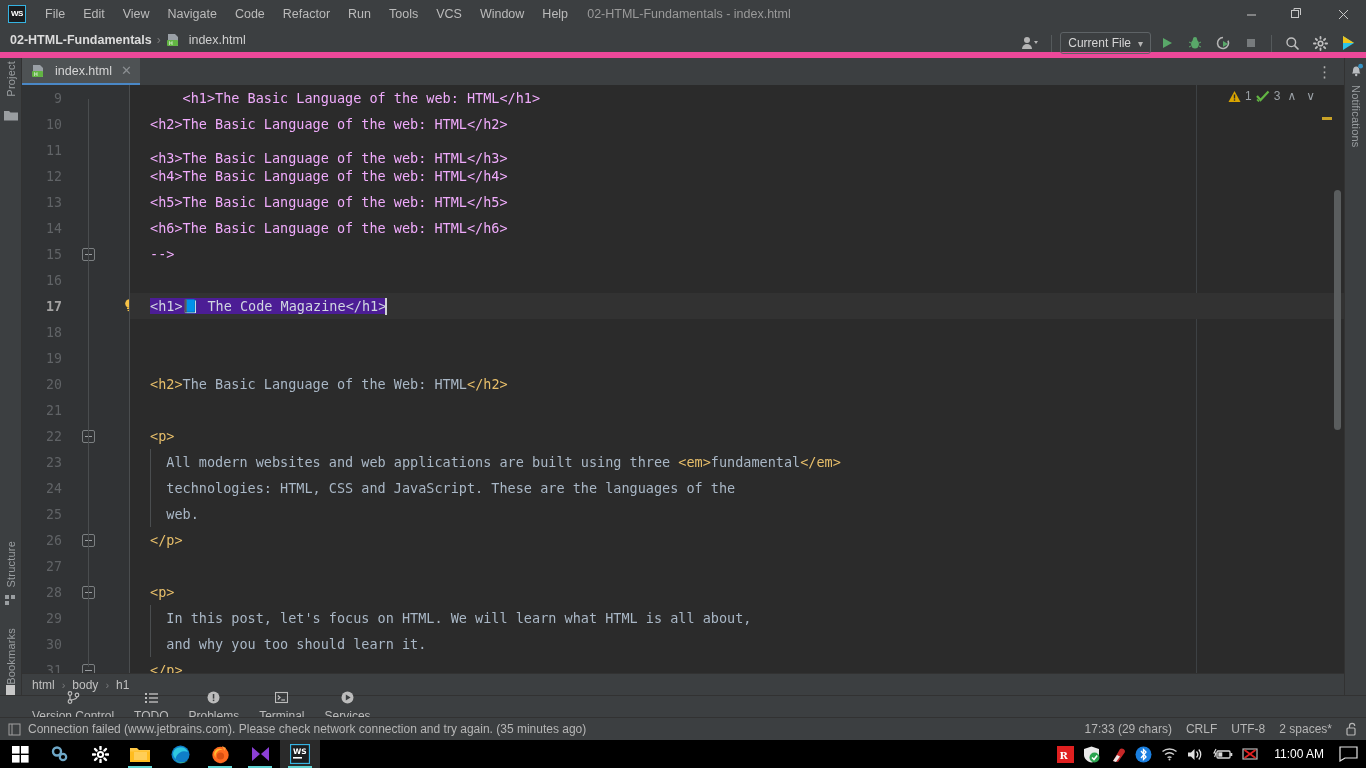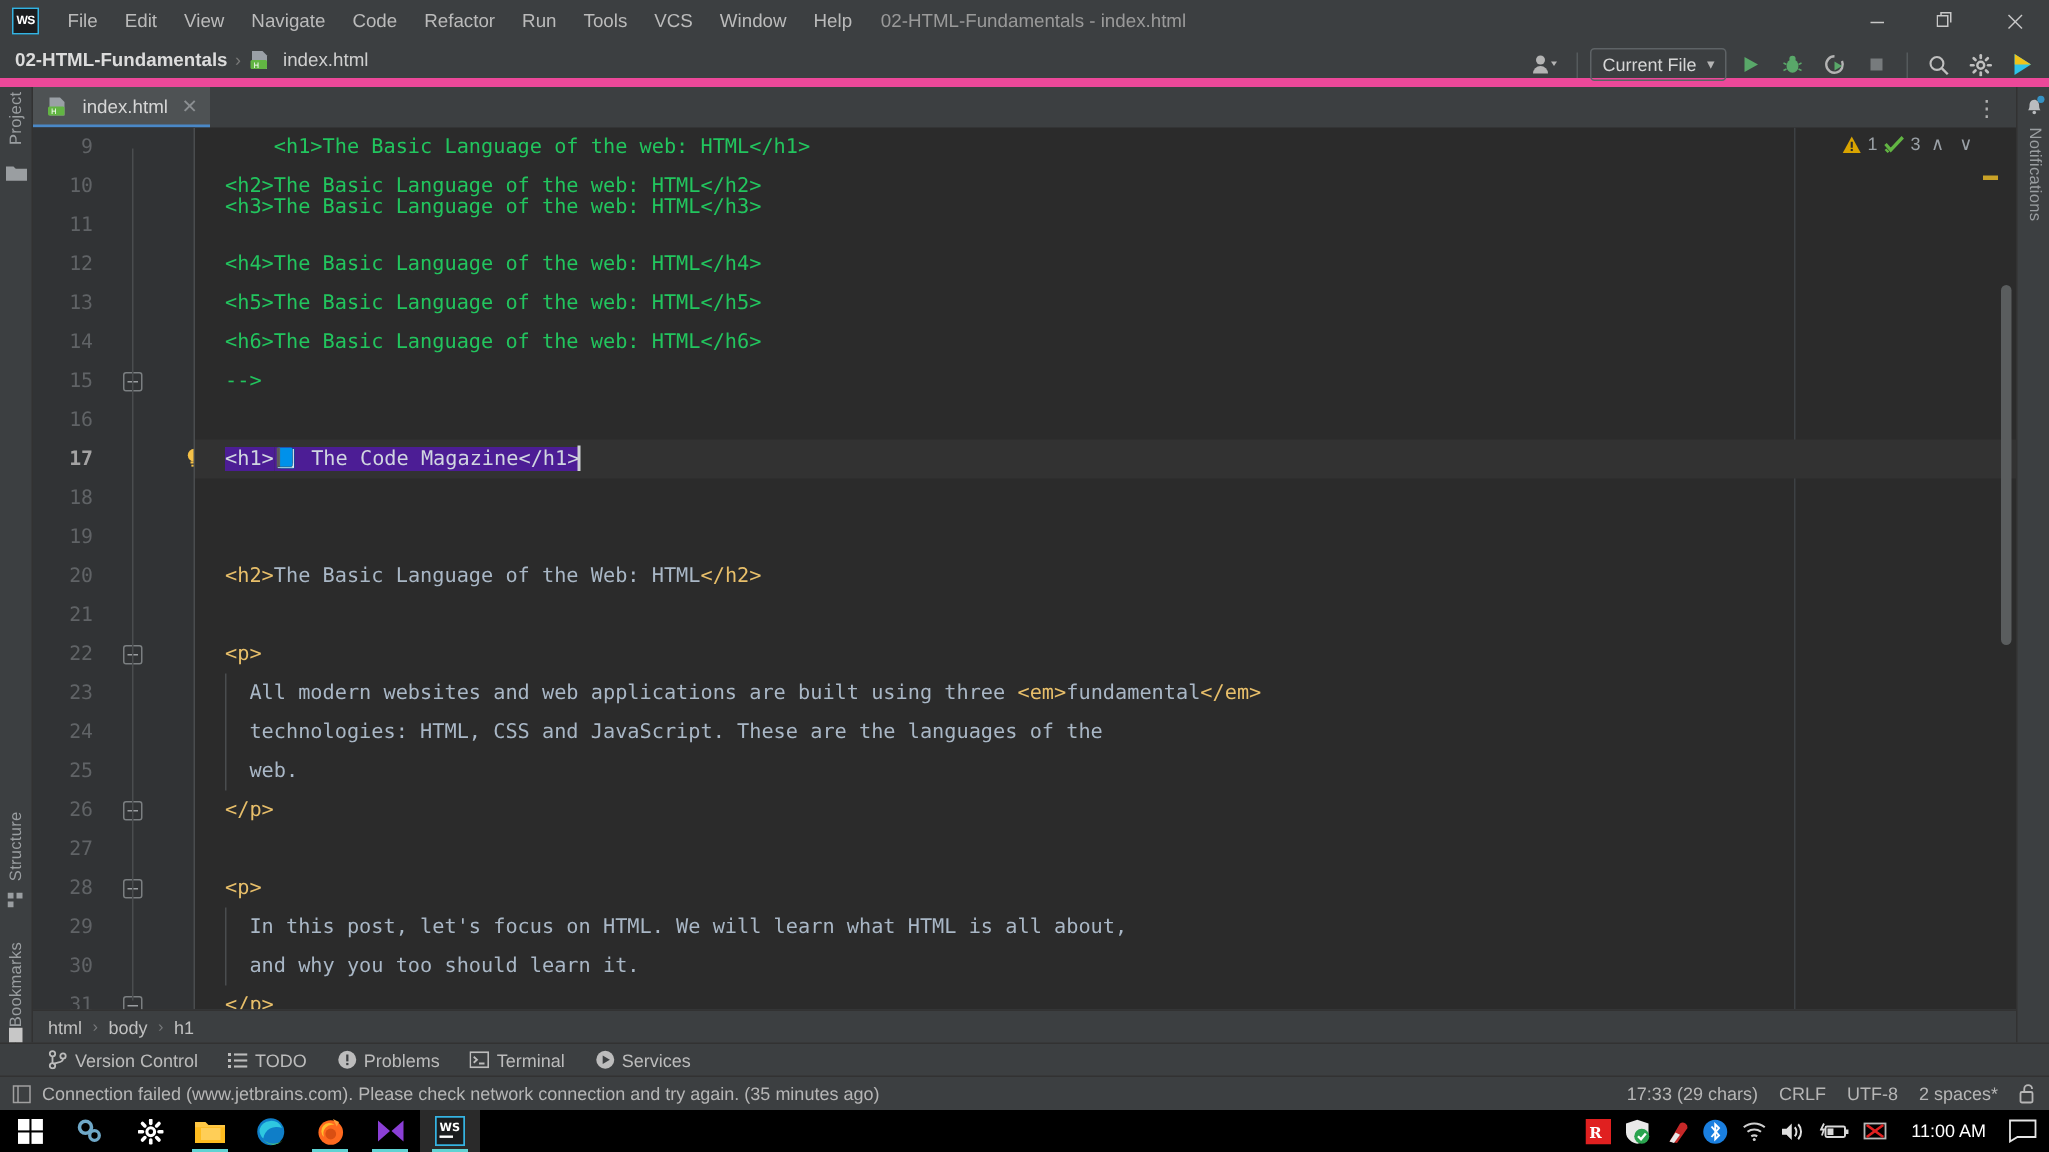--- a/index.html
+++ b/index.html
@@ -151,21 +151,21 @@
   }
   .cline {
     position: absolute; left: 0; right: 0; height: 26px;
     font-family: "DejaVu Sans Mono", monospace;
     font-size: 13.5px; line-height: 26px; white-space: pre;
     padding-left: 20px; color: #a9b7c6;
   }
   .cline.highlight { background: #323232; }
   .tag { color: #e8bf6a; }
   .txt { color: #a9b7c6; }
-  .cmt { color: #22c55e; text-align: center; }
+  .cmt { color: #f0abfc; text-align: center; }
   .sel { background: #4c1d95; color: #d0d6e0; }
   .caret {
     display: inline-block; width: 1.5px; height: 17px; background: #cfd2d5;
     vertical-align: -4px; margin-left: -1px;
   }
   .margin-guide {
     position: absolute; left: 1066px; top: 0; width: 1px; height: 100%;
     background: #3d4144;
   }
   .indent-guide {
@@ -197,21 +197,21 @@
   .bc-sep { color: #77797b; font-size: 11px; }
 
   
   .toolbar-bottom {
     position: absolute; left: 0; right: 0; bottom: 51px; height: 22px;
     background: #3c3f41; display: flex; align-items: center;
     padding-left: 22px; gap: 0px; border-top: 1px solid #323232;
   }
   .tw-btn {
     display: flex; align-items: center; gap: 5px; padding: 2px 10px;
-    color: #bcbcbc; font-size: 12px;
+    color: #bcbcbc; font-size: 12px; flex-direction: column;
   }
 
   
   .statusbar {
     position: absolute; left: 0; right: 0; bottom: 28px; height: 23px;
     background: #3c3f41; display: flex; align-items: center;
     padding-left: 8px; gap: 7px; border-top: 1px solid #323232;
   }
   .sb-msg { color: #b6b6b6; font-size: 12px; }
   .sb-right {
@@ -510,21 +510,21 @@
           <div class="lnum">31</div>
         </div>
         <div class="fold-mark collapse" style="top: 579px;"></div>
         <div class="fold-rail" style="top: 14px; height: 568px;"></div>
       </div>
     <div class="gutter-sep"></div>
     <div class="code-area" id="code-area">
       <div class="margin-guide"></div>
     <div class="cline" style="top: 0px;"><span class="cmt">    &lt;h1&gt;The Basic Language of the web: HTML&lt;/h1&gt;</span></div>
         <div class="cline" style="top: 26px;"><span class="cmt">&lt;h2&gt;The Basic Language of the web: HTML&lt;/h2&gt;</span></div>
-        <div class="cline" style="top: 40px;"><span class="cmt">&lt;h3&gt;The Basic Language of the web: HTML&lt;/h3&gt;</span></div>
+        <div class="cline" style="top: 60px;"><span class="cmt">&lt;h3&gt;The Basic Language of the web: HTML&lt;/h3&gt;</span></div>
         <div class="cline" style="top: 78px;"><span class="cmt">&lt;h4&gt;The Basic Language of the web: HTML&lt;/h4&gt;</span></div>
         <div class="cline" style="top: 104px;"><span class="cmt">&lt;h5&gt;The Basic Language of the web: HTML&lt;/h5&gt;</span></div>
         <div class="cline" style="top: 130px;"><span class="cmt">&lt;h6&gt;The Basic Language of the web: HTML&lt;/h6&gt;</span></div>
         <div class="cline" style="top: 156px;"><span class="cmt">--&gt;</span></div>
         <div class="cline" style="top: 182px;"></div>
         <div class="cline highlight" style="top: 208px;"><span class="tag sel">&lt;h1&gt;</span><span class="txt sel">📘 The Code Magazine</span><span class="tag sel">&lt;/h1&gt;</span><span class="caret"></span></div>
         <div class="cline" style="top: 260px;"></div>
         <div class="cline" style="top: 286px;"><span class="tag">&lt;h2&gt;</span><span class="txt">The Basic Language of the Web: HTML</span><span class="tag">&lt;/h2&gt;</span></div>
         <div class="cline" style="top: 312px;"></div>
         <div class="cline" style="top: 338px;"><span class="tag">&lt;p&gt;</span></div>

